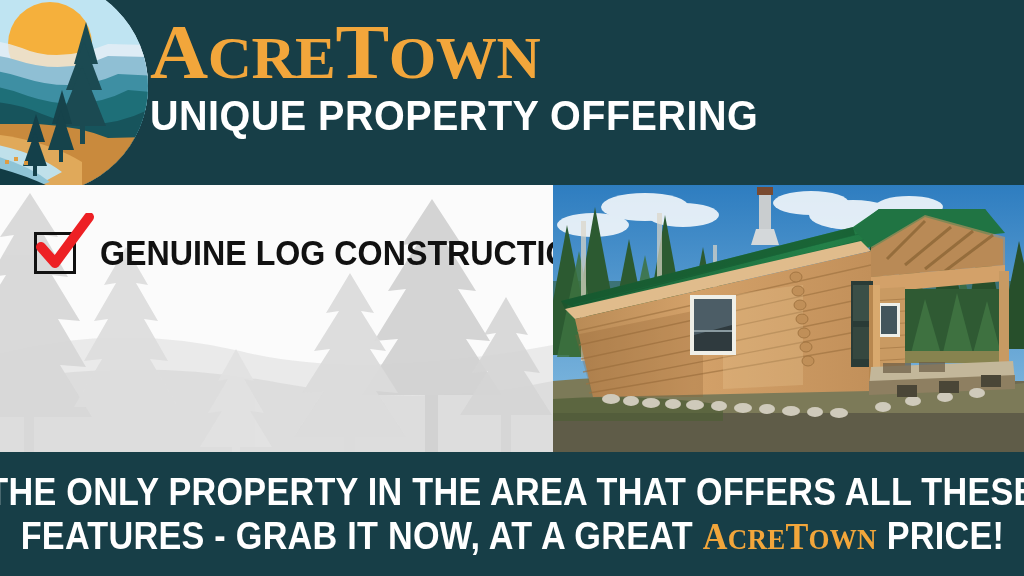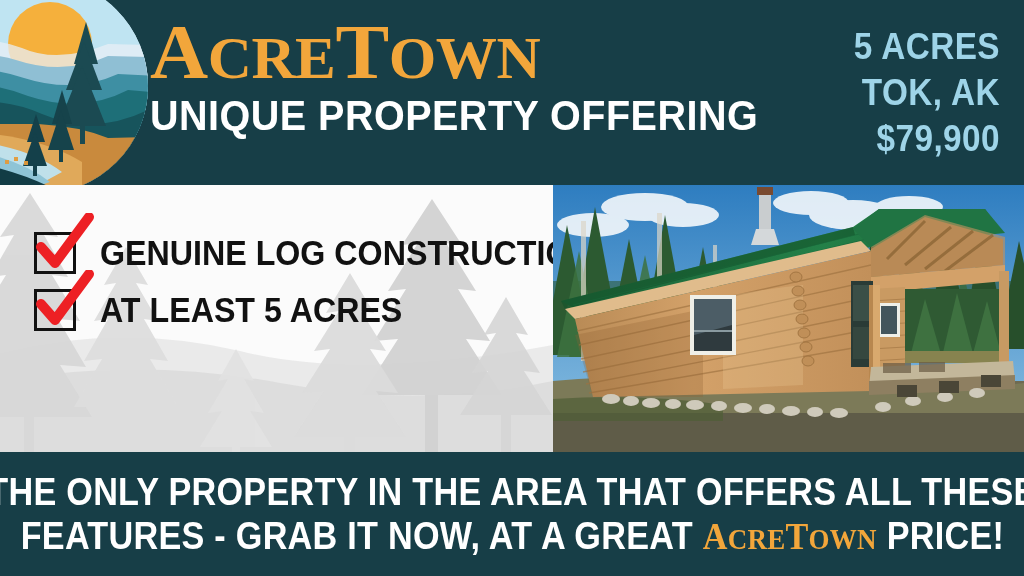--- a/index.html
+++ b/index.html
@@ -173,25 +173,20 @@
           </g>
         </g>
       </svg>
     </div>
 
     <div class="brand-block">
       <div class="brand-title"><span class="cap">A</span><span class="sm">CRE</span><span class="cap">T</span><span class="sm">OWN</span></div>
       <div class="brand-sub">UNIQUE PROPERTY OFFERING</div>
     </div>
 
-    <div class="price-block">
-      <div>5 ACRES</div>
-      <div>TOK, AK</div>
-      <div>$79,900</div>
-    </div>
   </div>
 
   <div class="middle">
 
     <div class="feature-panel">
       <svg class="panel-trees" viewBox="0 0 553 267">
         <rect x="0" y="0" width="553" height="267" fill="#FBFBFB"></rect>
         <path d="M0 168 Q 120 138 240 166 Q 360 196 553 160 L 553 267 L 0 267 Z" fill="#E6E6E6" opacity="0.85"></path>
         <path d="M0 196 Q 140 172 280 198 Q 420 224 553 196 L 553 267 L 0 267 Z" fill="#DADADA" opacity="0.8"></path>
         <g fill="#D8D8D8" opacity="0.95">
@@ -224,28 +219,20 @@
 
         <div class="check-row">
           <div class="check-box">
             <svg class="check-mark" viewBox="0 0 62 62">
               <path d="M8 34 L 22 50 L 56 4" fill="none" stroke="#ED2024" stroke-width="10" stroke-linecap="round" stroke-linejoin="round"></path>
             </svg>
           </div>
           <div class="check-label">GENUINE LOG CONSTRUCTION</div>
         </div>
 
-        <div class="check-row">
-          <div class="check-box">
-            <svg class="check-mark" viewBox="0 0 62 62">
-              <path d="M8 34 L 22 50 L 56 4" fill="none" stroke="#ED2024" stroke-width="10" stroke-linecap="round" stroke-linejoin="round"></path>
-            </svg>
-          </div>
-          <div class="check-label">AT LEAST 5 ACRES</div>
-        </div>
 
 
       </div>
     </div>
 
     <div class="photo">
       <svg viewBox="0 0 471 267" width="471" height="267">
         <defs>
           <linearGradient id="sky" x1="0" y1="0" x2="0" y2="1">
             <stop offset="0%" stop-color="#2E7DC0"></stop>

